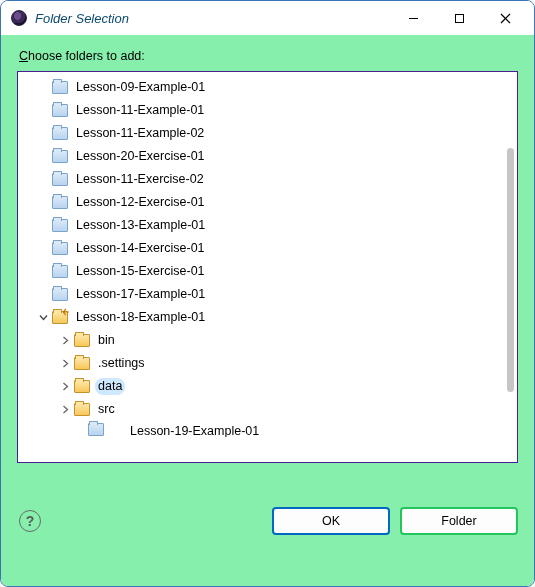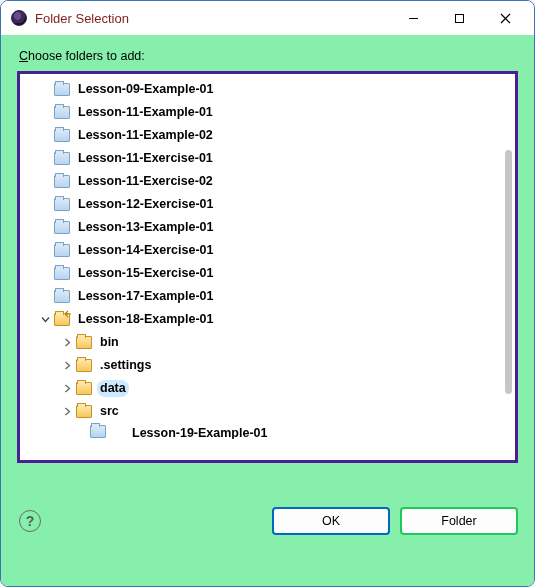--- a/index.html
+++ b/index.html
@@ -33,21 +33,22 @@
   .app-icon {
     width: 16px; height: 16px;
     margin-right: 8px;
     border-radius: 50%;
     background: radial-gradient(circle at 40% 35%, #6c4a8c 0 30%, #3b2a56 31% 60%, #1a1330 61% 100%);
     border: 1px solid #2b2040;
   }
   .title-text {
     flex: 0 0 auto;
     font-size: 13px;
-    color: #7f1d1d;
+    color: #0c4a6e;
+    font-style: italic;
   }
   .title-spacer { flex: 1; }
   .win-btn {
     width: 46px; height: 30px;
     display: flex; align-items: center; justify-content: center;
     color: #000;
   }
   .win-btn svg { display: block; }
   .body {
     flex: 1;
@@ -56,25 +57,24 @@
     padding: 10px 16px 14px 16px;
     background: #86efac;
   }
   .prompt {
     font-size: 12.5px;
     margin: 4px 0 8px 2px;
   }
   .underline-first::first-letter { text-decoration: underline; }
   .tree-wrap {
     position: relative;
-    border: 3px solid #4c1d95;
+    border: 1px solid #4c1d95;
     background: #fff;
     height: 392px;
     display: flex;
-    font-weight: bold;
   }
   .tree {
     flex: 1;
     padding: 4px 0 0 0;
     overflow: hidden;
     font-size: 12.5px;
     line-height: 1.0;
   }
   .scrollbar {
     width: 14px;
@@ -230,21 +230,21 @@
           <div class="row">
             <span class="indent" style="width: 14px;"></span>
             <span class="exp"></span>
             <span class="folder folder-closed"></span>
             <span class="label">Lesson-11-Example-02</span>
           </div>
           <div class="row">
             <span class="indent" style="width: 14px;"></span>
             <span class="exp"></span>
             <span class="folder folder-closed"></span>
-            <span class="label">Lesson-11-Exercise-01</span>
+            <span class="label">Lesson-20-Exercise-01</span>
           </div>
           <div class="row">
             <span class="indent" style="width: 14px;"></span>
             <span class="exp"></span>
             <span class="folder folder-closed"></span>
             <span class="label">Lesson-11-Exercise-02</span>
           </div>
           <div class="row">
             <span class="indent" style="width: 14px;"></span>
             <span class="exp"></span>

